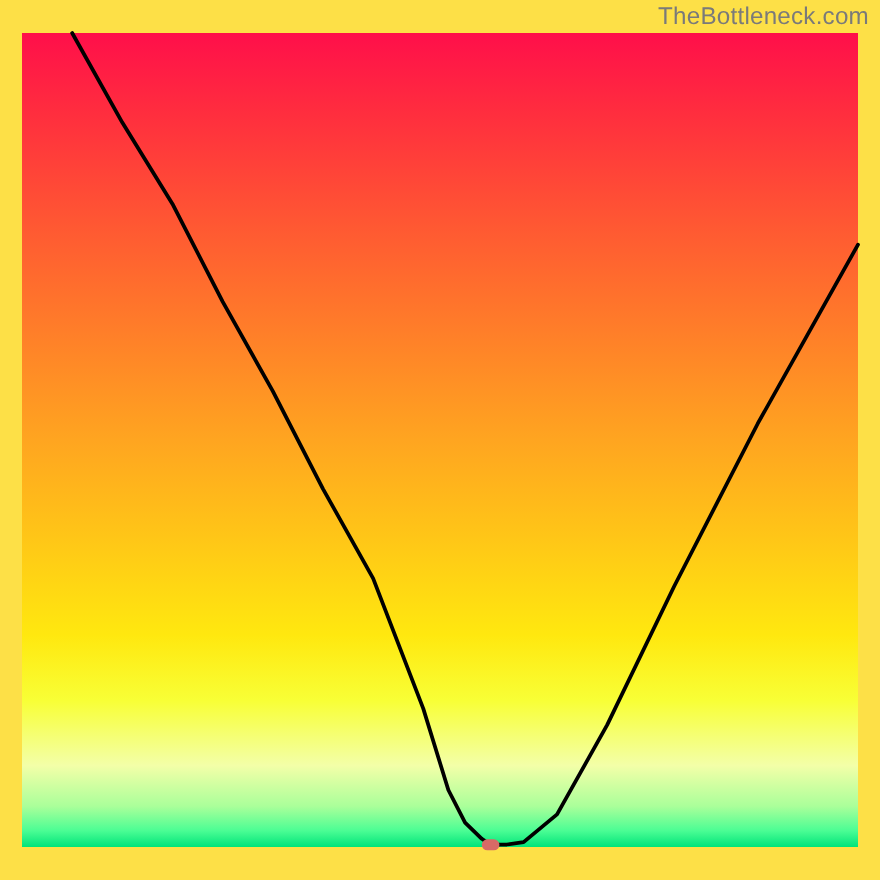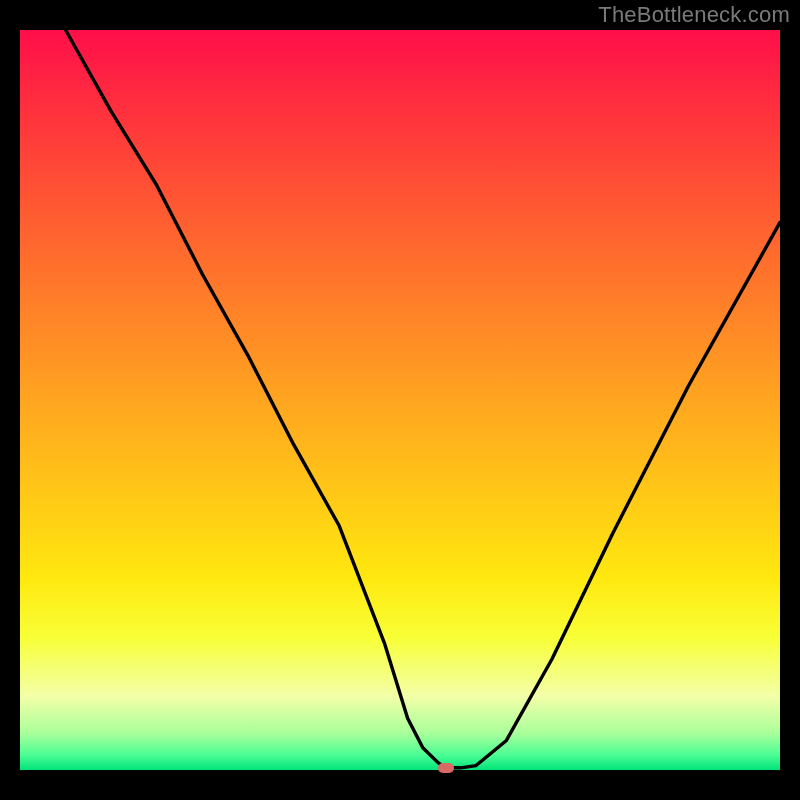--- a/index.html
+++ b/index.html
@@ -7,21 +7,21 @@
     padding: 0;
     background: #fff;
     width: 800px;
     height: 800px;
     overflow: hidden;
   }
   .frame {
     position: relative;
     width: 800px;
     height: 800px;
-    background: #000000;
+    background: #fde047;
   }
   .watermark {
     position: absolute;
     top: 2px;
     right: 10px;
     color: #7a7a7a;
     font-family: Arial, Helvetica, sans-serif;
     font-size: 22px;
     font-weight: 500;
     z-index: 5;

